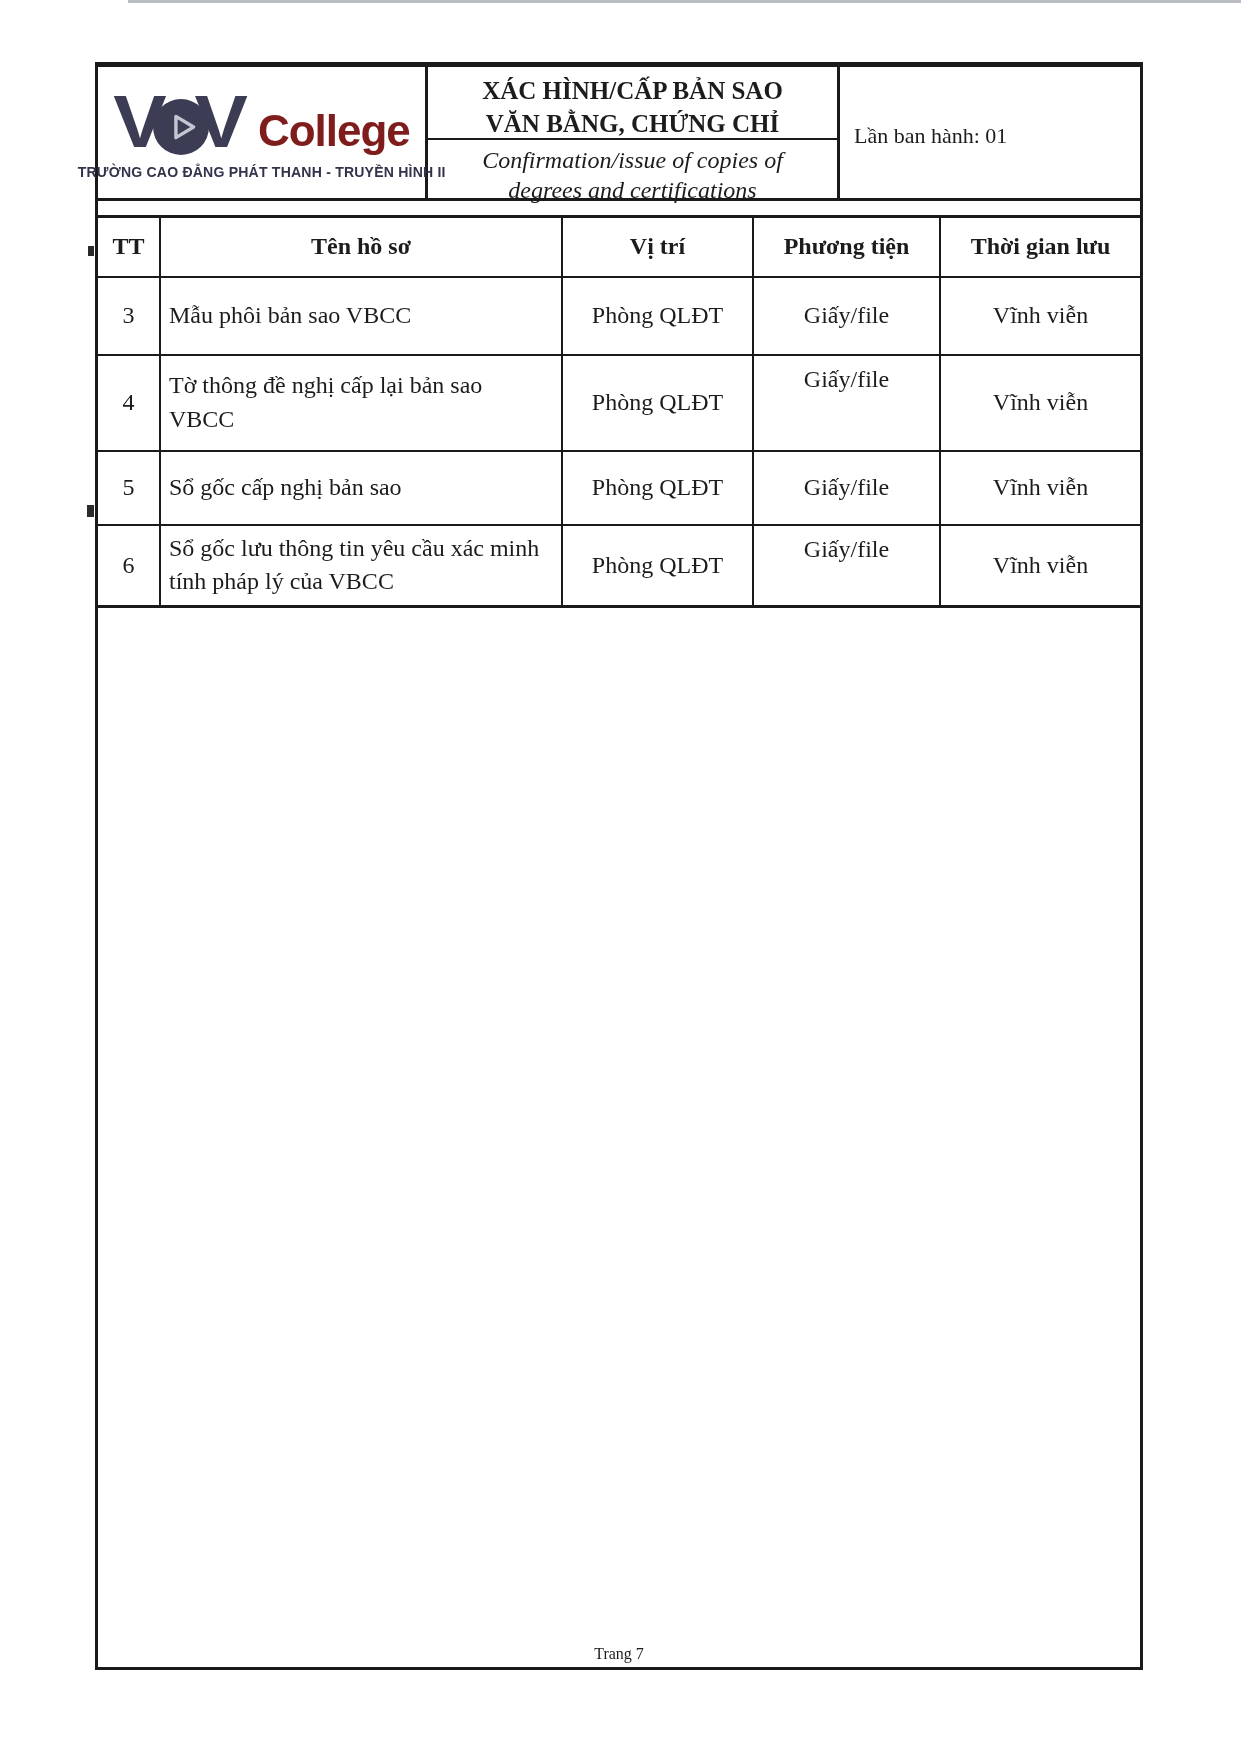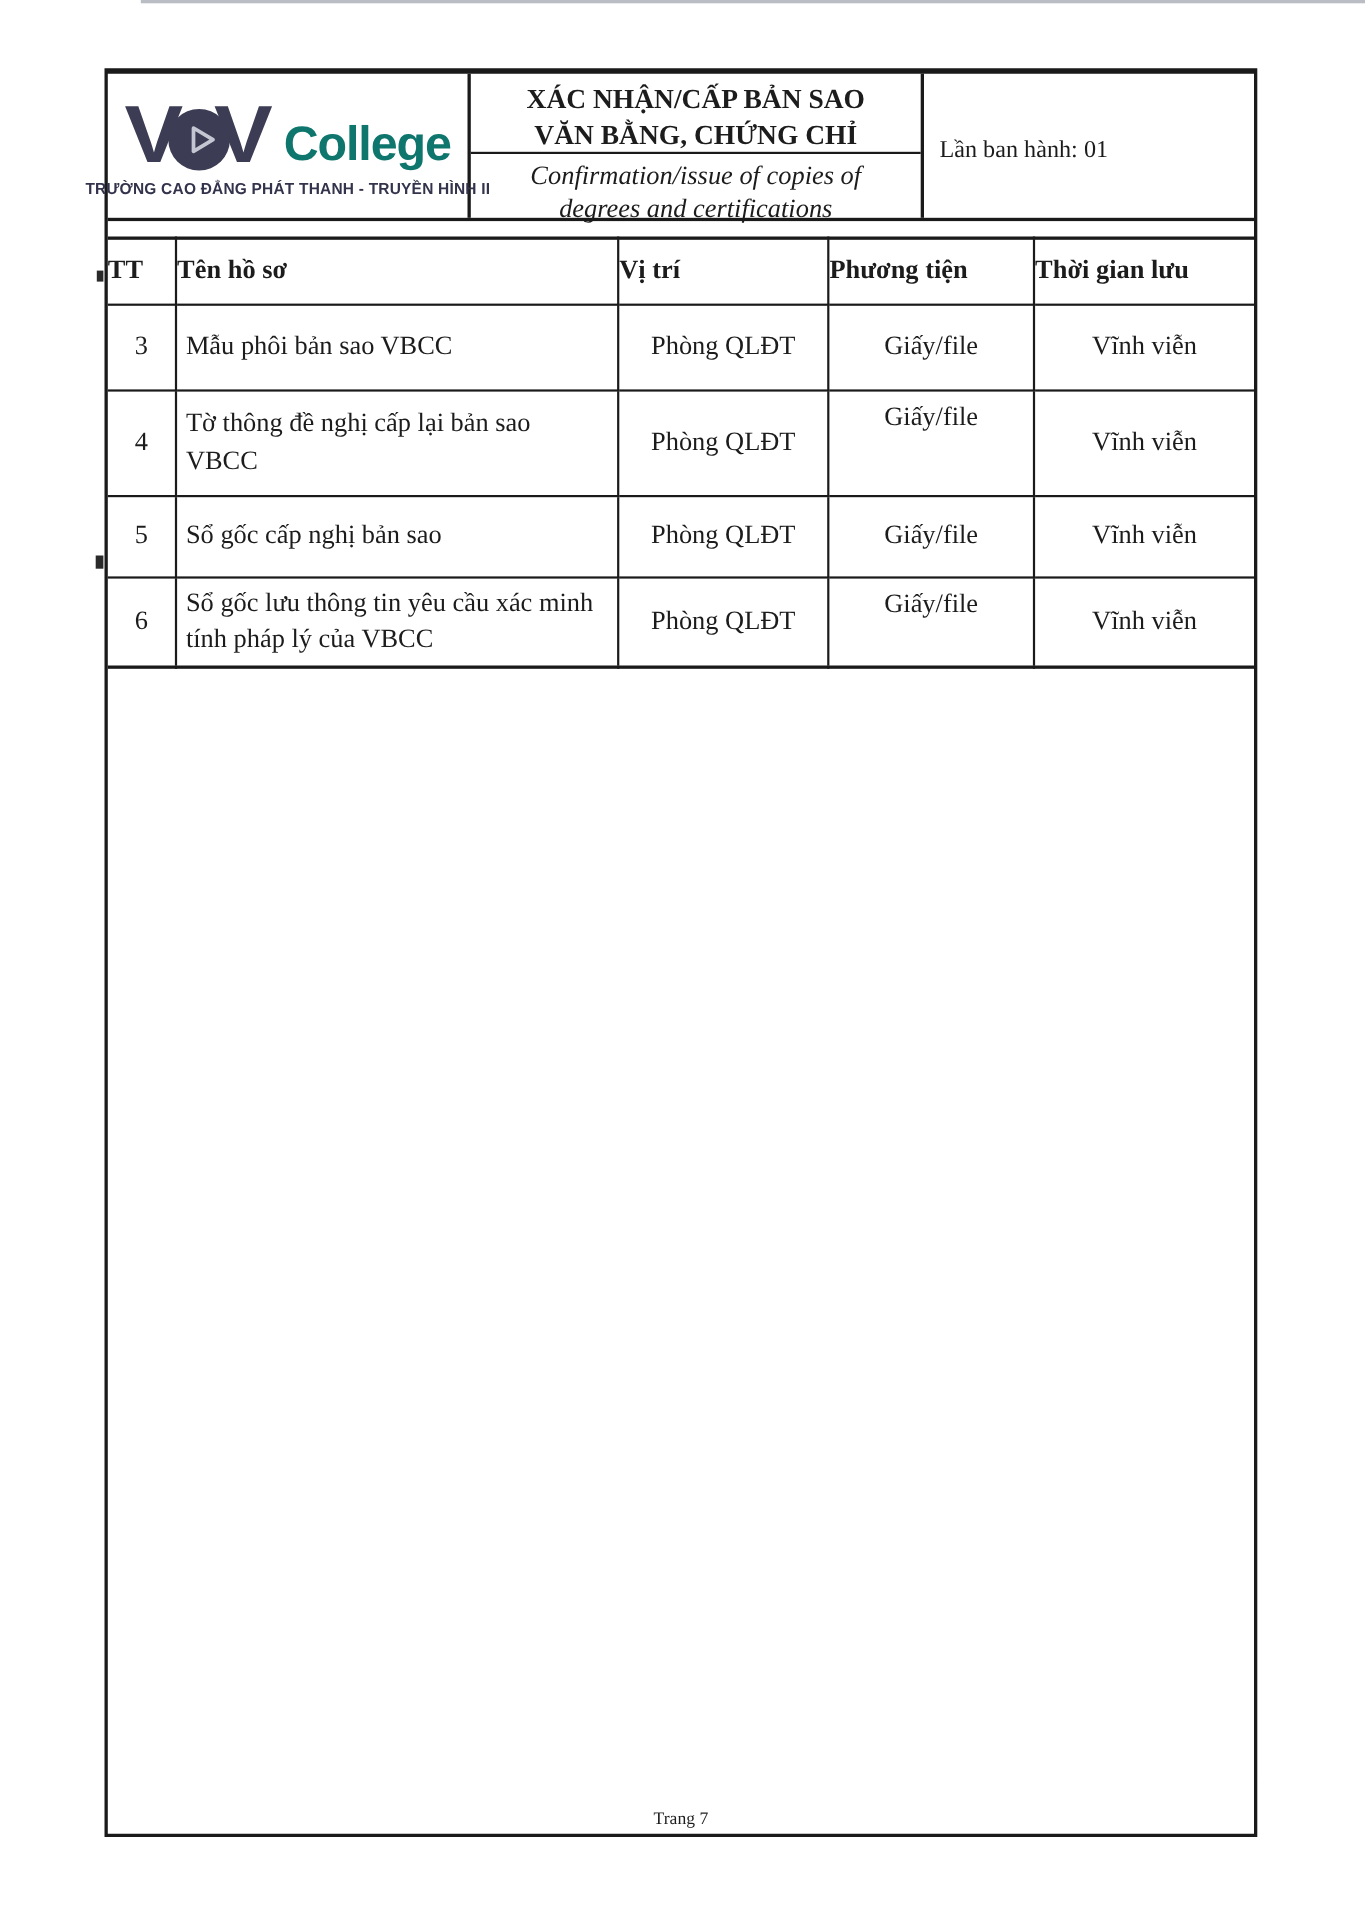--- a/index.html
+++ b/index.html
@@ -27,42 +27,42 @@
   .hdr-logo-cell { width:330px; border-right:3px solid #1a1a1a; display:flex; flex-direction:column; align-items:center; justify-content:center; padding-top:4px; }
   .logo-row { display:flex; align-items:center; font-family:"Liberation Sans", sans-serif; }
   .logo-v { font-weight:bold; font-size:80px; line-height:.8; color:#3c3c55; letter-spacing:-6px; transform:scaleY(.92); }
   .logo-v.v2 { margin-left:-4px; }
   .logo-o {
     width:56px; height:56px; border-radius:50%; background:#3c3c55;
     margin:10px -10px 0 -8px; position:relative; z-index:2;
     display:flex; align-items:center; justify-content:center;
   }
   .logo-o svg { width:34px; height:34px; margin-left:4px; }
-  .logo-college { font-weight:bold; font-size:44px; color:#0f766e; margin-left:16px; letter-spacing:-1px; align-self:flex-end; line-height:1; padding-bottom:2px; }
+  .logo-college { font-weight:bold; font-size:44px; color:#7f1d1d; margin-left:16px; letter-spacing:-1px; align-self:flex-end; line-height:1; padding-bottom:2px; }
   .logo-tagline {
     margin-top:9px; font-family:"Liberation Sans", sans-serif; font-weight:bold;
     font-size:14.5px; color:#33334c; letter-spacing:.2px; white-space:nowrap; text-align:center;
     transform:scaleX(.97);
   }
 
   .hdr-title-cell { width:412px; border-right:3px solid #1a1a1a; display:flex; flex-direction:column; text-align:center; }
   .title-vi { padding-top:8px; height:73px; border-bottom:2px solid #1a1a1a; font-weight:bold; font-size:25px; line-height:1.3; }
   .title-en { flex:1; padding-top:5px; font-size:24px; line-height:1.25;font-style:italic; }
 
   .hdr-info-cell { flex:1; padding:52px 0 0 14px; font-size:22px; line-height:1.55; }
 
   
   .tbl-wrap { margin-top:14px; }
   table { width:100%; border-collapse:collapse; table-layout:fixed; border-top:3px solid #1a1a1a; border-bottom:3px solid #1a1a1a; }
   col.c-tt  { width:62px; }
   col.c-name{ width:402px; }
   col.c-loc { width:191px; }
   col.c-med { width:187px; }
   th, td { border:2px solid #1a1a1a; font-size:24px; vertical-align:middle; }
-  th { font-weight:bold; text-align:left; height:60px; }
+  th { font-weight:bold; text-align:center; height:60px; }
   td { text-align:center; }
   td.cell-name { text-align:left; padding:6px 10px 6px 8px; line-height:1.4; }
   th:first-child, td:first-child { border-left:none; }
   th:last-child,  td:last-child  { border-right:none; }
   tbody tr:nth-child(1) { height:78px; }
   tbody tr:nth-child(2) { height:96px; }
   tbody tr:nth-child(3) { height:74px; }
   tbody tr:nth-child(4) { height:82px; }
   td.cell-media.top { vertical-align:top; padding-top:10px; }
 
@@ -90,21 +90,21 @@
           </svg>
         </span>
         <span class="logo-v v2">V</span>
         <span class="logo-college">College</span>
       </div>
       <div class="logo-tagline">TRƯỜNG CAO ĐẲNG PHÁT THANH - TRUYỀN HÌNH II</div>
     </div>
 
     <div class="hdr-title-cell">
       <div class="title-vi">
-        <div>XÁC NHẬN/CẤP BẢN SAO</div>
+        <div>XÁC HÌNH/CẤP BẢN SAO</div>
         <div>VĂN BẰNG, CHỨNG CHỈ</div>
       </div>
       <div class="title-en">
         <div>Confirmation/issue of copies of</div>
         <div>degrees and certifications</div>
       </div>
     </div>
 
     <div class="hdr-info-cell">
       <div>Lần ban hành: 01</div>

